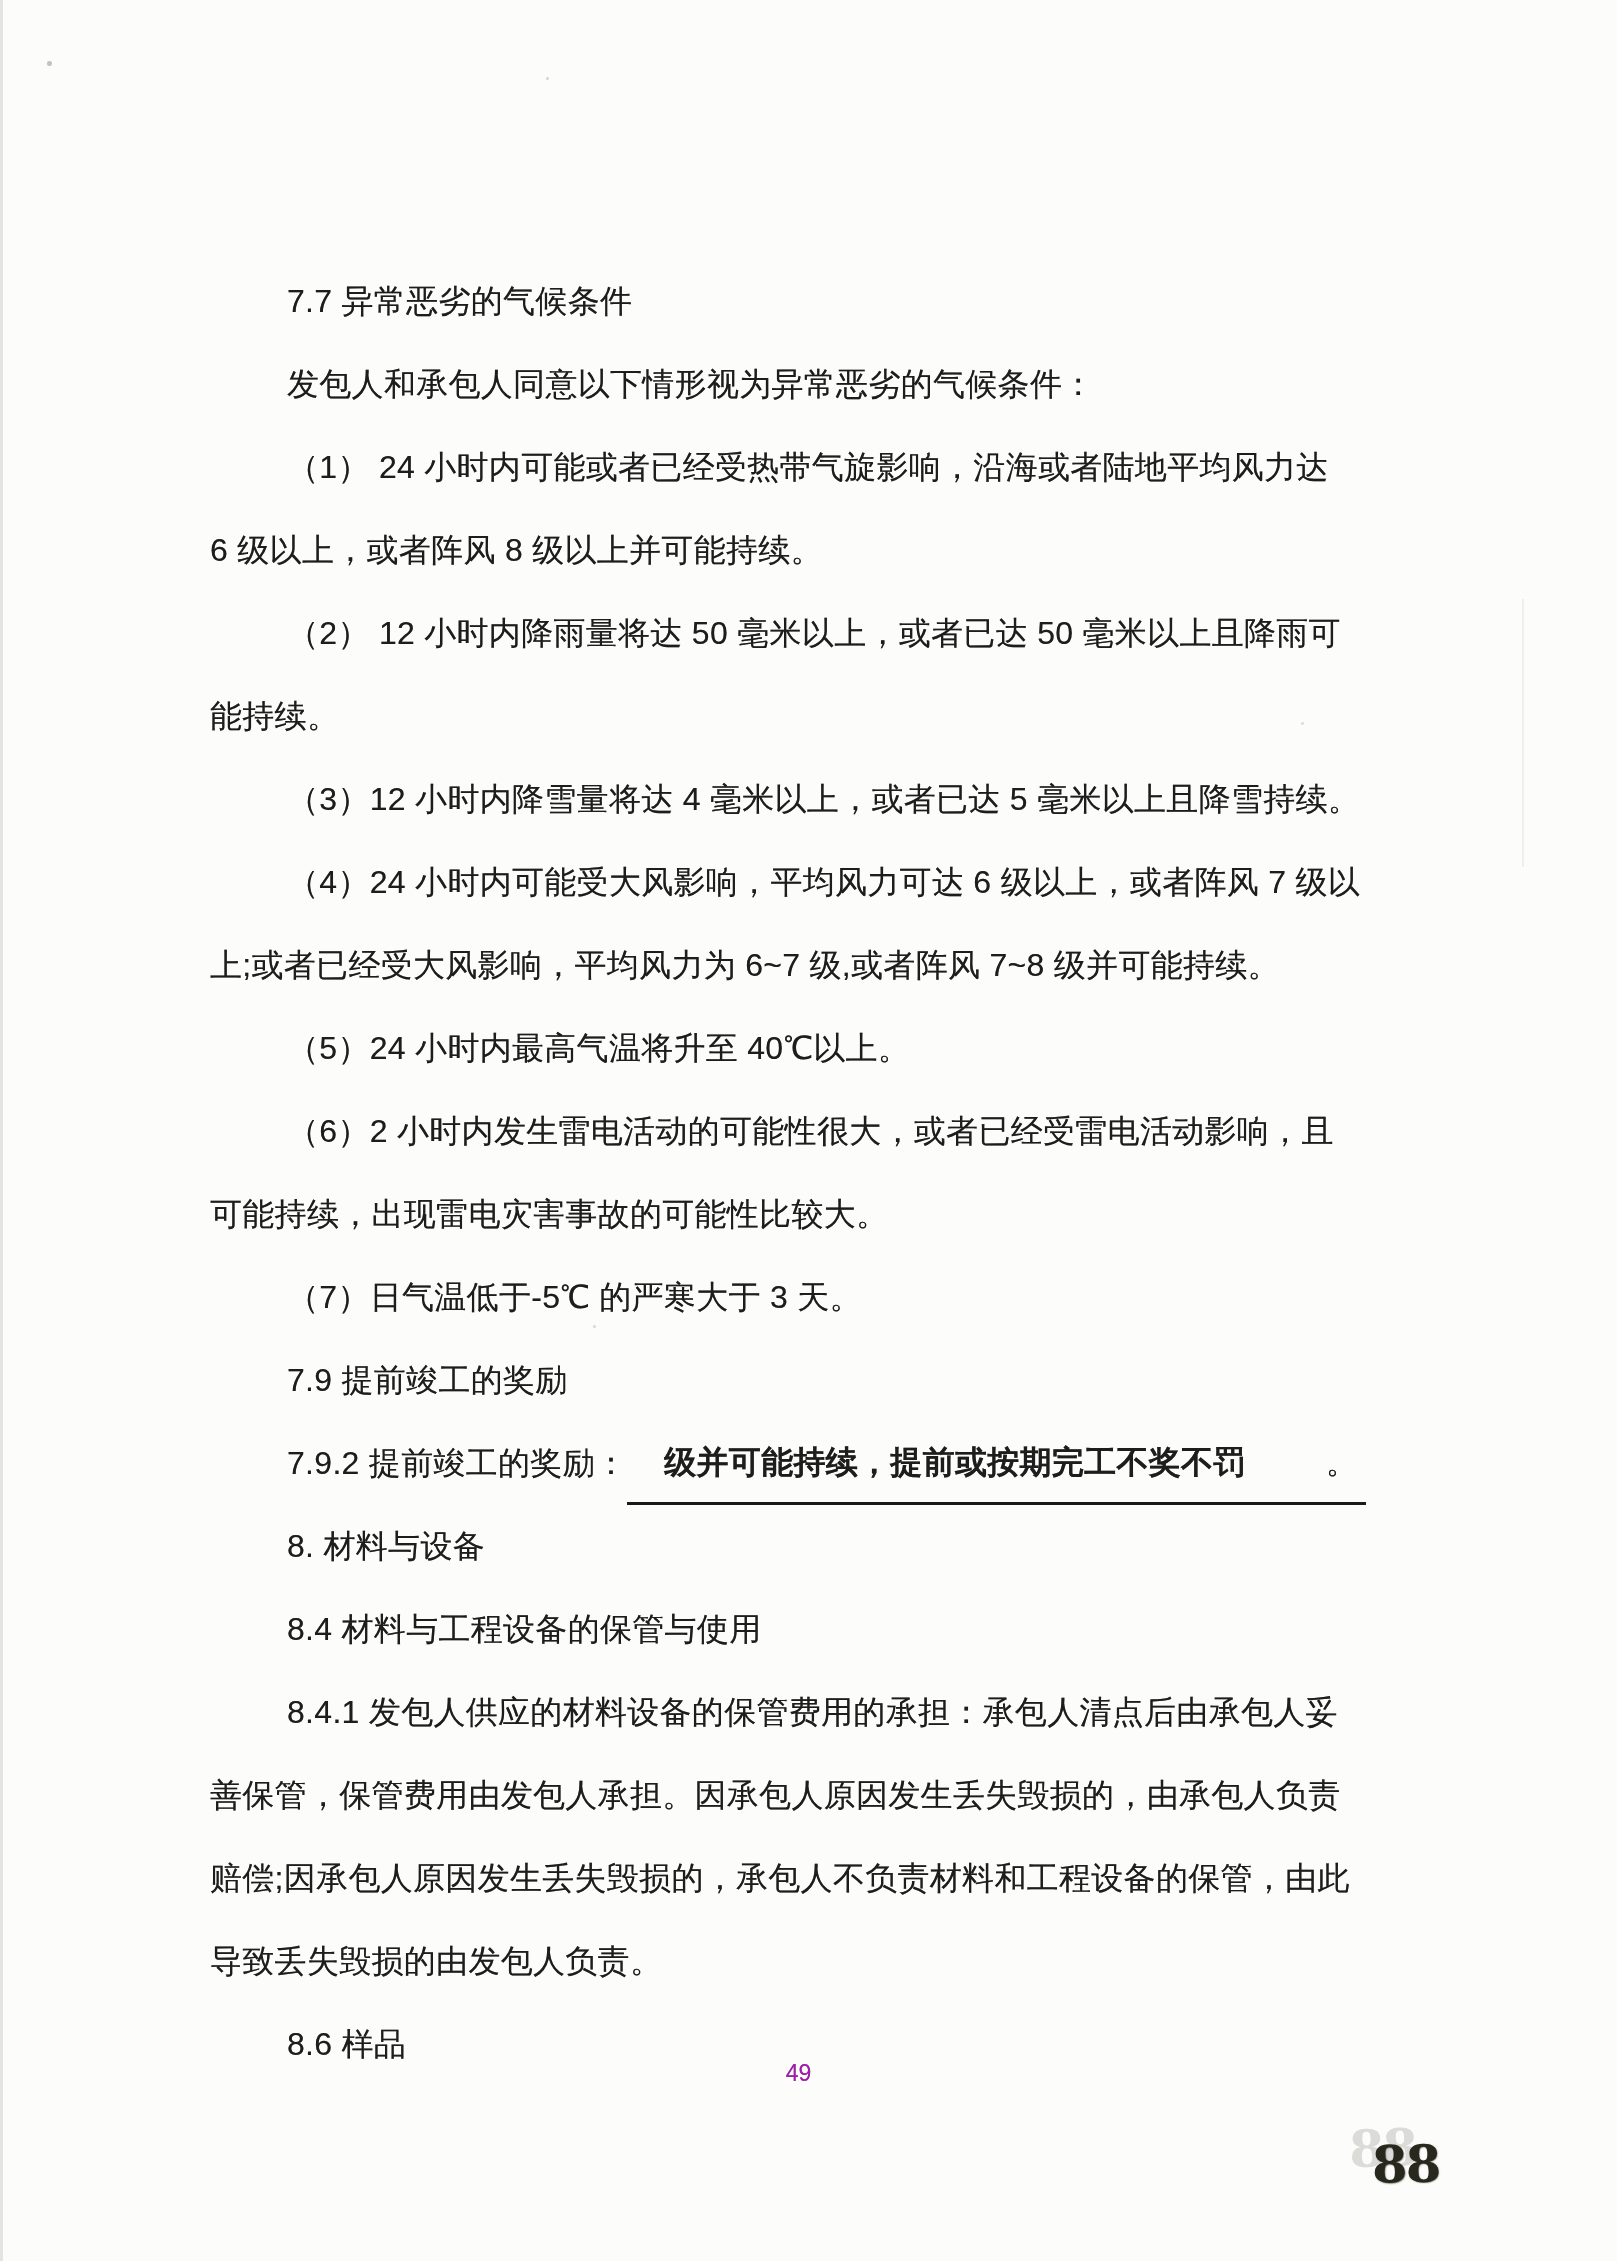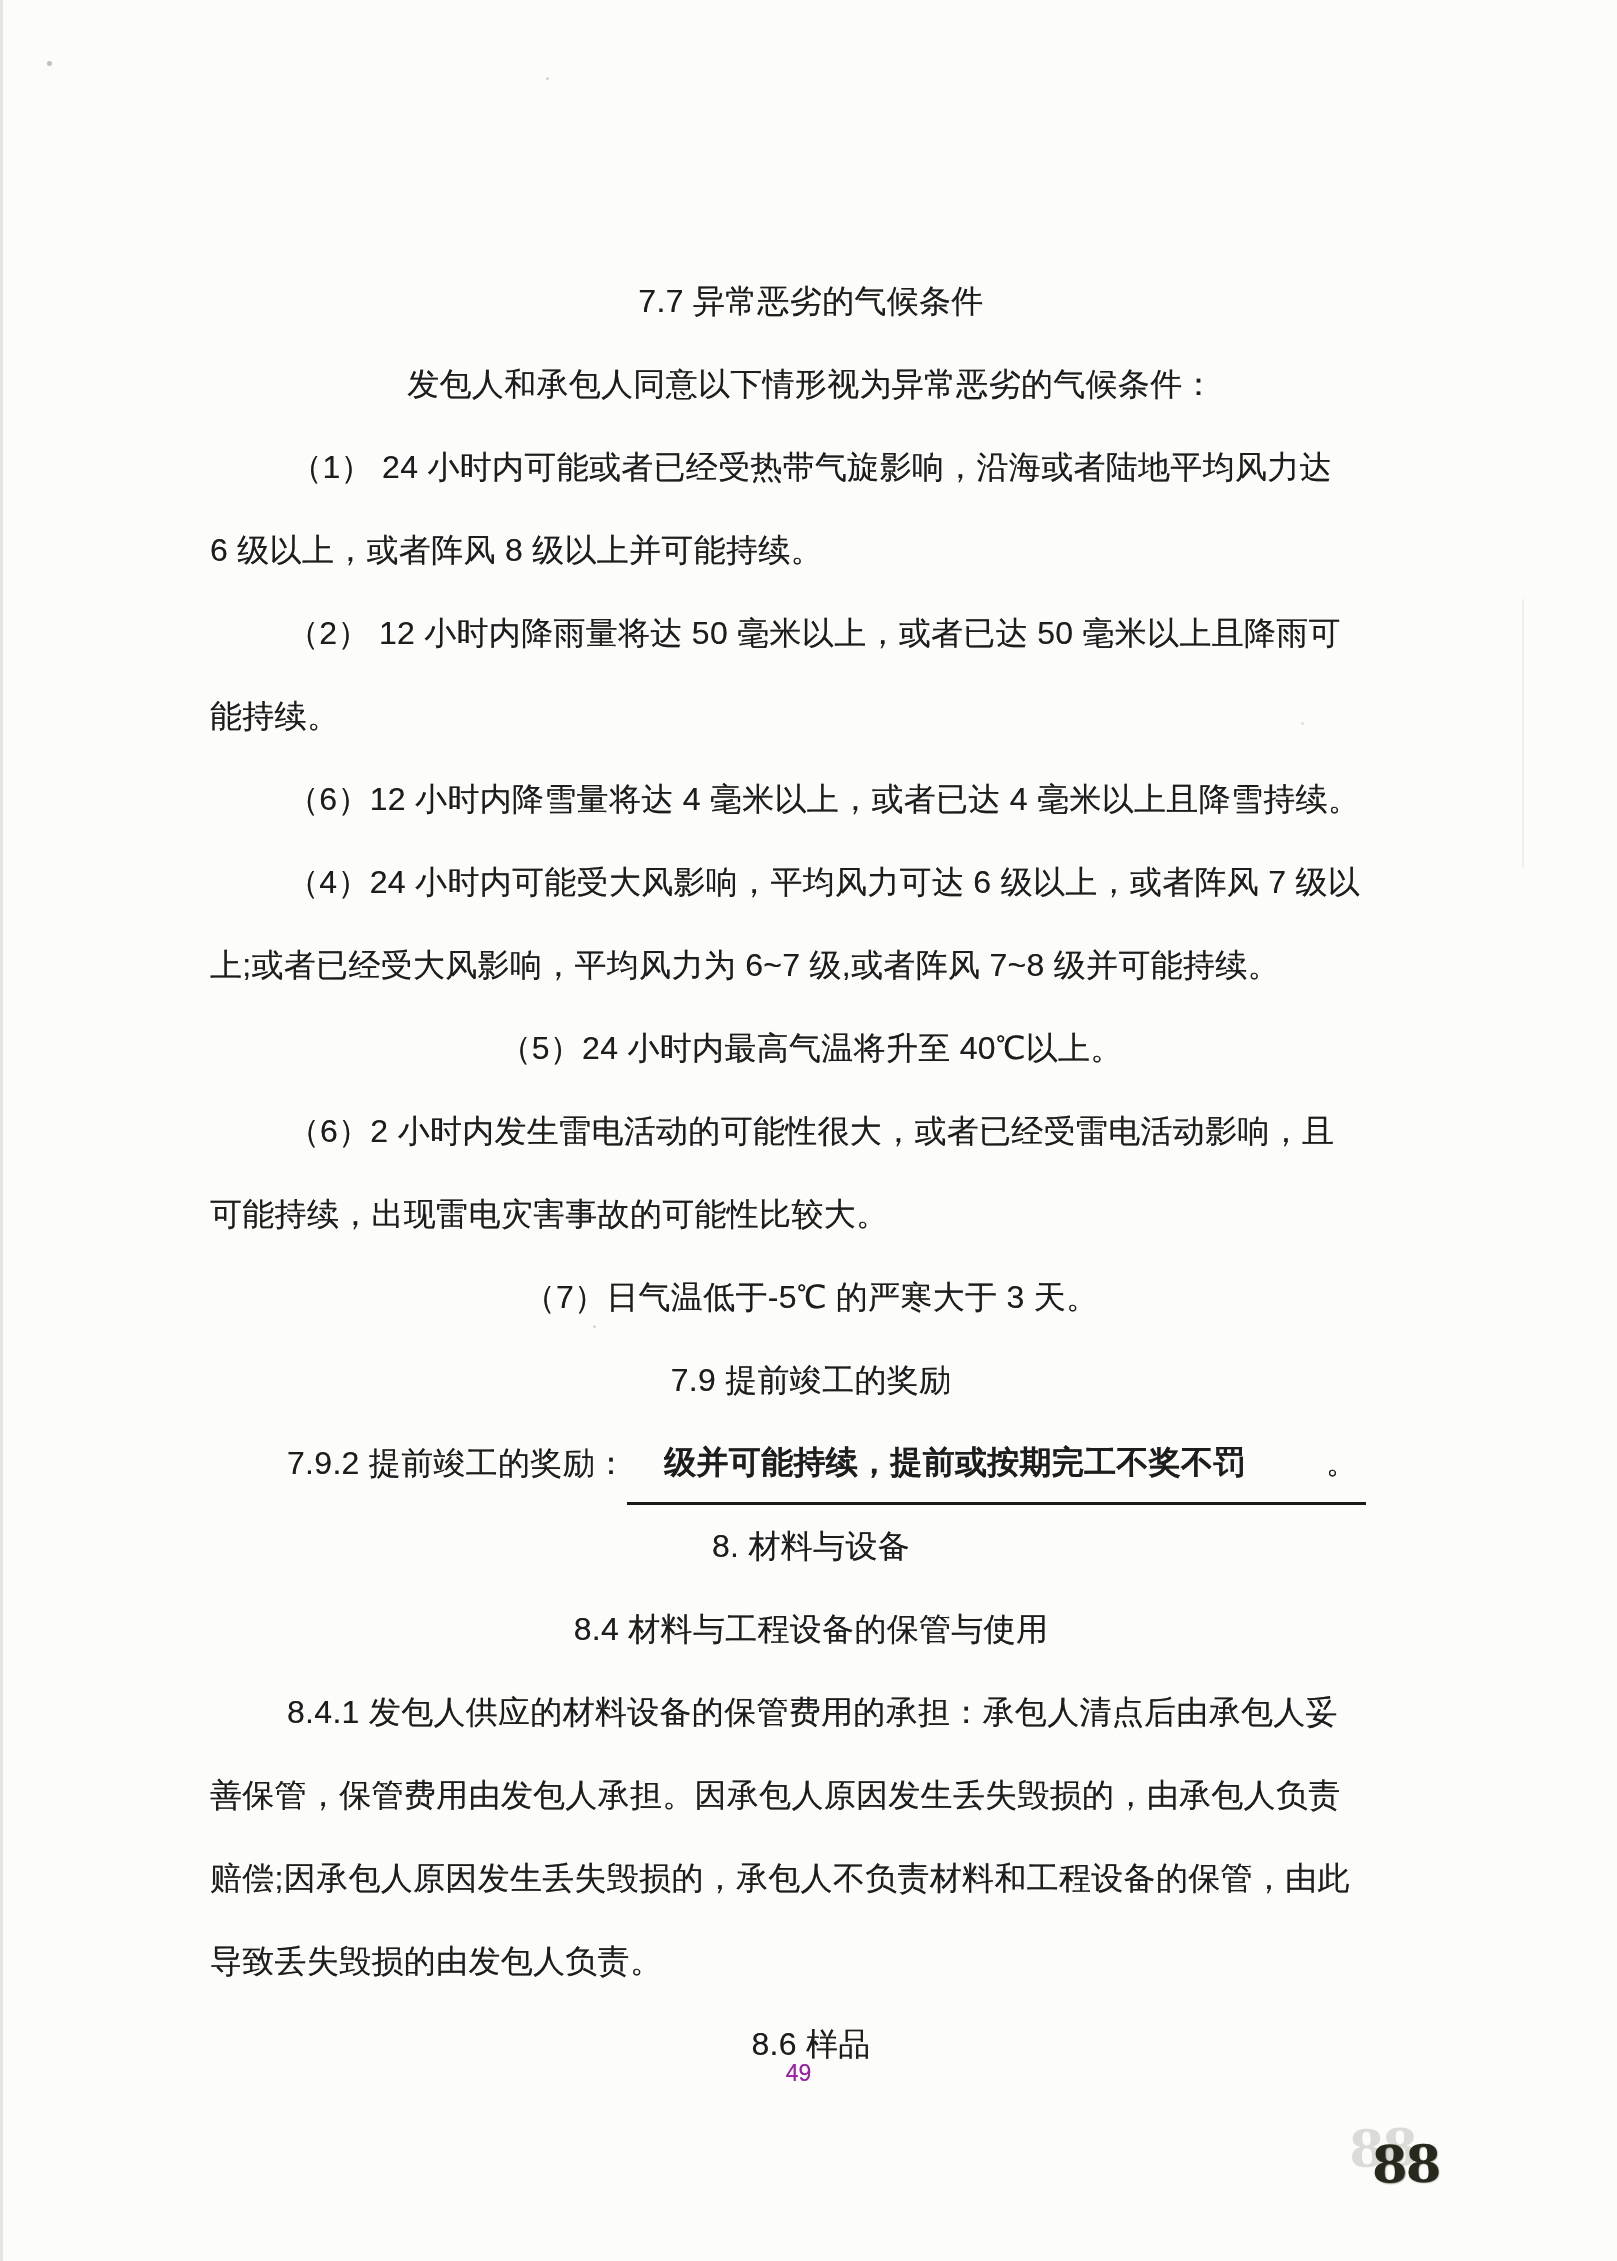--- a/index.html
+++ b/index.html
@@ -42,21 +42,21 @@
     width: 1125px;
   }
   .line {
     height: 83px;
     line-height: 83px;
     font-size: 32px;
     letter-spacing: 0.3px;
     white-space: nowrap;
     text-shadow: 0 0 0.6px rgba(20,20,20,0.55);
   }
-  .indent { padding-left: 77px; text-align: center; }
+  .indent { padding-left: 77px; }
 
   .blank {
     display: inline-block;
     border-bottom: 3.8px solid #1a1a1a;
     line-height: 77px;
     height: 78px;
     vertical-align: bottom;
   }
   .blank .fill {
     font-weight: bold;
@@ -115,21 +115,21 @@
   <div class="speck speck-3"></div>
   <div class="speck speck-4"></div>
 
   <div class="content">
     <div class="line indent">7.7 异常恶劣的气候条件</div>
     <div class="line indent">发包人和承包人同意以下情形视为异常恶劣的气候条件：</div>
     <div class="line indent">（1） 24 小时内可能或者已经受热带气旋影响，沿海或者陆地平均风力达</div>
     <div class="line">6 级以上，或者阵风 8 级以上并可能持续。</div>
     <div class="line indent">（2） 12 小时内降雨量将达 50 毫米以上，或者已达 50 毫米以上且降雨可</div>
     <div class="line">能持续。</div>
-    <div class="line indent">（6）12 小时内降雪量将达 4 毫米以上，或者已达 4 毫米以上且降雪持续。</div>
+    <div class="line indent">（3）12 小时内降雪量将达 4 毫米以上，或者已达 5 毫米以上且降雪持续。</div>
     <div class="line indent">（4）24 小时内可能受大风影响，平均风力可达 6 级以上，或者阵风 7 级以</div>
     <div class="line">上;或者已经受大风影响，平均风力为 6~7 级,或者阵风 7~8 级并可能持续。</div>
     <div class="line indent">（5）24 小时内最高气温将升至 40℃以上。</div>
     <div class="line indent">（6）2 小时内发生雷电活动的可能性很大，或者已经受雷电活动影响，且</div>
     <div class="line">可能持续，出现雷电灾害事故的可能性比较大。</div>
     <div class="line indent">（7）日气温低于-5℃ 的严寒大于 3 天。</div>
     <div class="line indent">7.9 提前竣工的奖励</div>
 
     <div class="line indent">
       <span>7.9.2 提前竣工的奖励：</span><span class="blank"><span class="fill">级并可能持续，提前或按期完工不奖不罚</span><span class="period">。</span></span>

